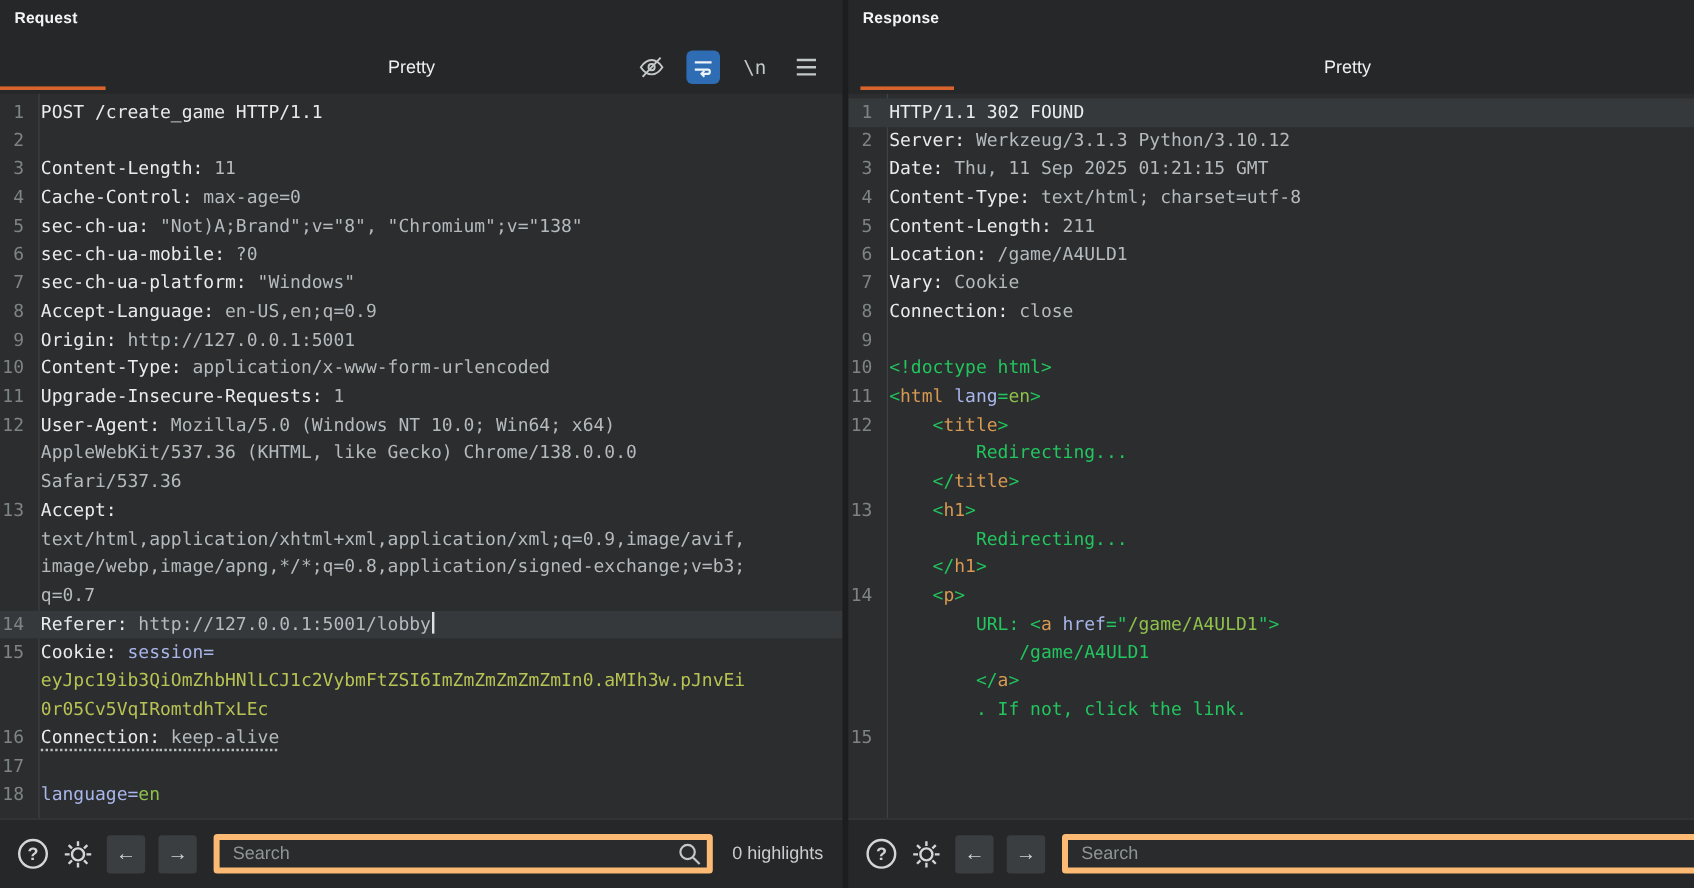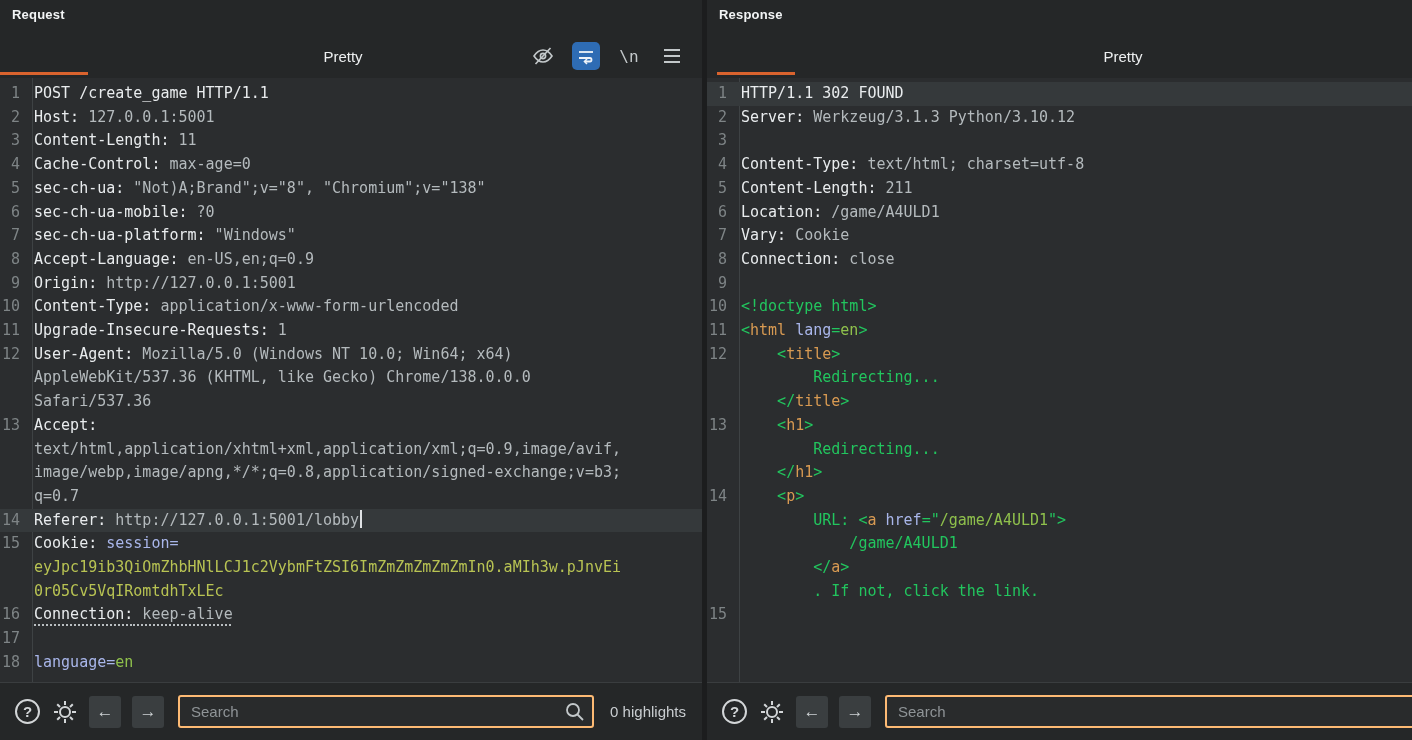--- a/index.html
+++ b/index.html
@@ -46,21 +46,21 @@
   .caret { display:inline-block; width:2px; height:18px; background:#dfe2e4; vertical-align:-3px; margin-left:1px; }
   .scroll-strip { position:absolute; top:0; bottom:58px; right:0; width:5px; background:#37393a; }
 
   
   .bottom-bar { position:absolute; left:0; right:0; bottom:0; height:58px; background:#252728; border-top:1px solid #3a3d3f;
                 display:flex; align-items:center; padding:0 14px; }
   .bb-icon { flex:none; margin-right:10px; display:flex; align-items:center; justify-content:center; }
   .nav-btn { flex:none; width:32px; height:32px; background:#3a3e40; border:none; border-radius:3px; color:#cfd3d5;
              font-size:17px; margin-right:11px; display:flex; align-items:center; justify-content:center; }
   .search-wrap { flex:1; position:relative; margin:0 16px 0 3px; }
-  .search-input { width:100%; height:33px; background:#292b2c; border:2px solid #fdba74; border-radius:3px;
+  .search-input { width:100%; height:33px; background:#292b2c; border:5px solid #fdba74; border-radius:3px;
                   color:#d0d4d6; font-size:15px; padding:0 36px 0 11px; font-family:"Liberation Sans", sans-serif; outline:none; }
   .search-input::placeholder { color:#8f9497; }
   .search-glass { position:absolute; right:9px; top:6px; }
   .highlights { flex:none; font-size:15px; color:#c9cdd0; padding-right:2px; }
 
   
   .top-strip { position:absolute; top:0; height:4px; border-radius:0 0 1px 1px; }
   #strip-blue { left:1297px; width:34px; background:#2d6bb4; }
   #strip-a { left:1337px; width:41px; background:#44484a; }
   #strip-b { left:1383px; width:29px; background:#44484a; }
@@ -112,21 +112,20 @@
   </div>
 
   <div class="editor">
     <div class="gutter-line"></div>
   <div class="code-row">
         <span class="gutter">1</span>
         <span class="code-line"><span class="c-h">POST /create_game HTTP/1.1</span></span>
       </div>
       <div class="code-row">
         <span class="gutter">2</span>
-        <span class="code-line"><span class="c-h">Host:</span><span class="c-v"> 127.0.0.1:5001</span></span>
       </div>
       <div class="code-row">
         <span class="gutter">3</span>
         <span class="code-line"><span class="c-h">Content-Length:</span><span class="c-v"> 11</span></span>
       </div>
       <div class="code-row">
         <span class="gutter">4</span>
         <span class="code-line"><span class="c-h">Cache-Control:</span><span class="c-v"> max-age=0</span></span>
       </div>
       <div class="code-row">
@@ -279,20 +278,21 @@
   <div class="code-row hl">
         <span class="gutter">1</span>
         <span class="code-line"><span class="c-h">HTTP/1.1 302 FOUND</span></span>
       </div>
       <div class="code-row">
         <span class="gutter">2</span>
         <span class="code-line"><span class="c-h">Server:</span><span class="c-v"> Werkzeug/3.1.3 Python/3.10.12</span></span>
       </div>
       <div class="code-row">
         <span class="gutter">3</span>
+        <span class="code-line"><span class="c-h">Date:</span><span class="c-v"> Thu, 11 Sep 2025 01:21:15 GMT</span></span>
       </div>
       <div class="code-row">
         <span class="gutter">4</span>
         <span class="code-line"><span class="c-h">Content-Type:</span><span class="c-v"> text/html; charset=utf-8</span></span>
       </div>
       <div class="code-row">
         <span class="gutter">5</span>
         <span class="code-line"><span class="c-h">Content-Length:</span><span class="c-v"> 211</span></span>
       </div>
       <div class="code-row">

